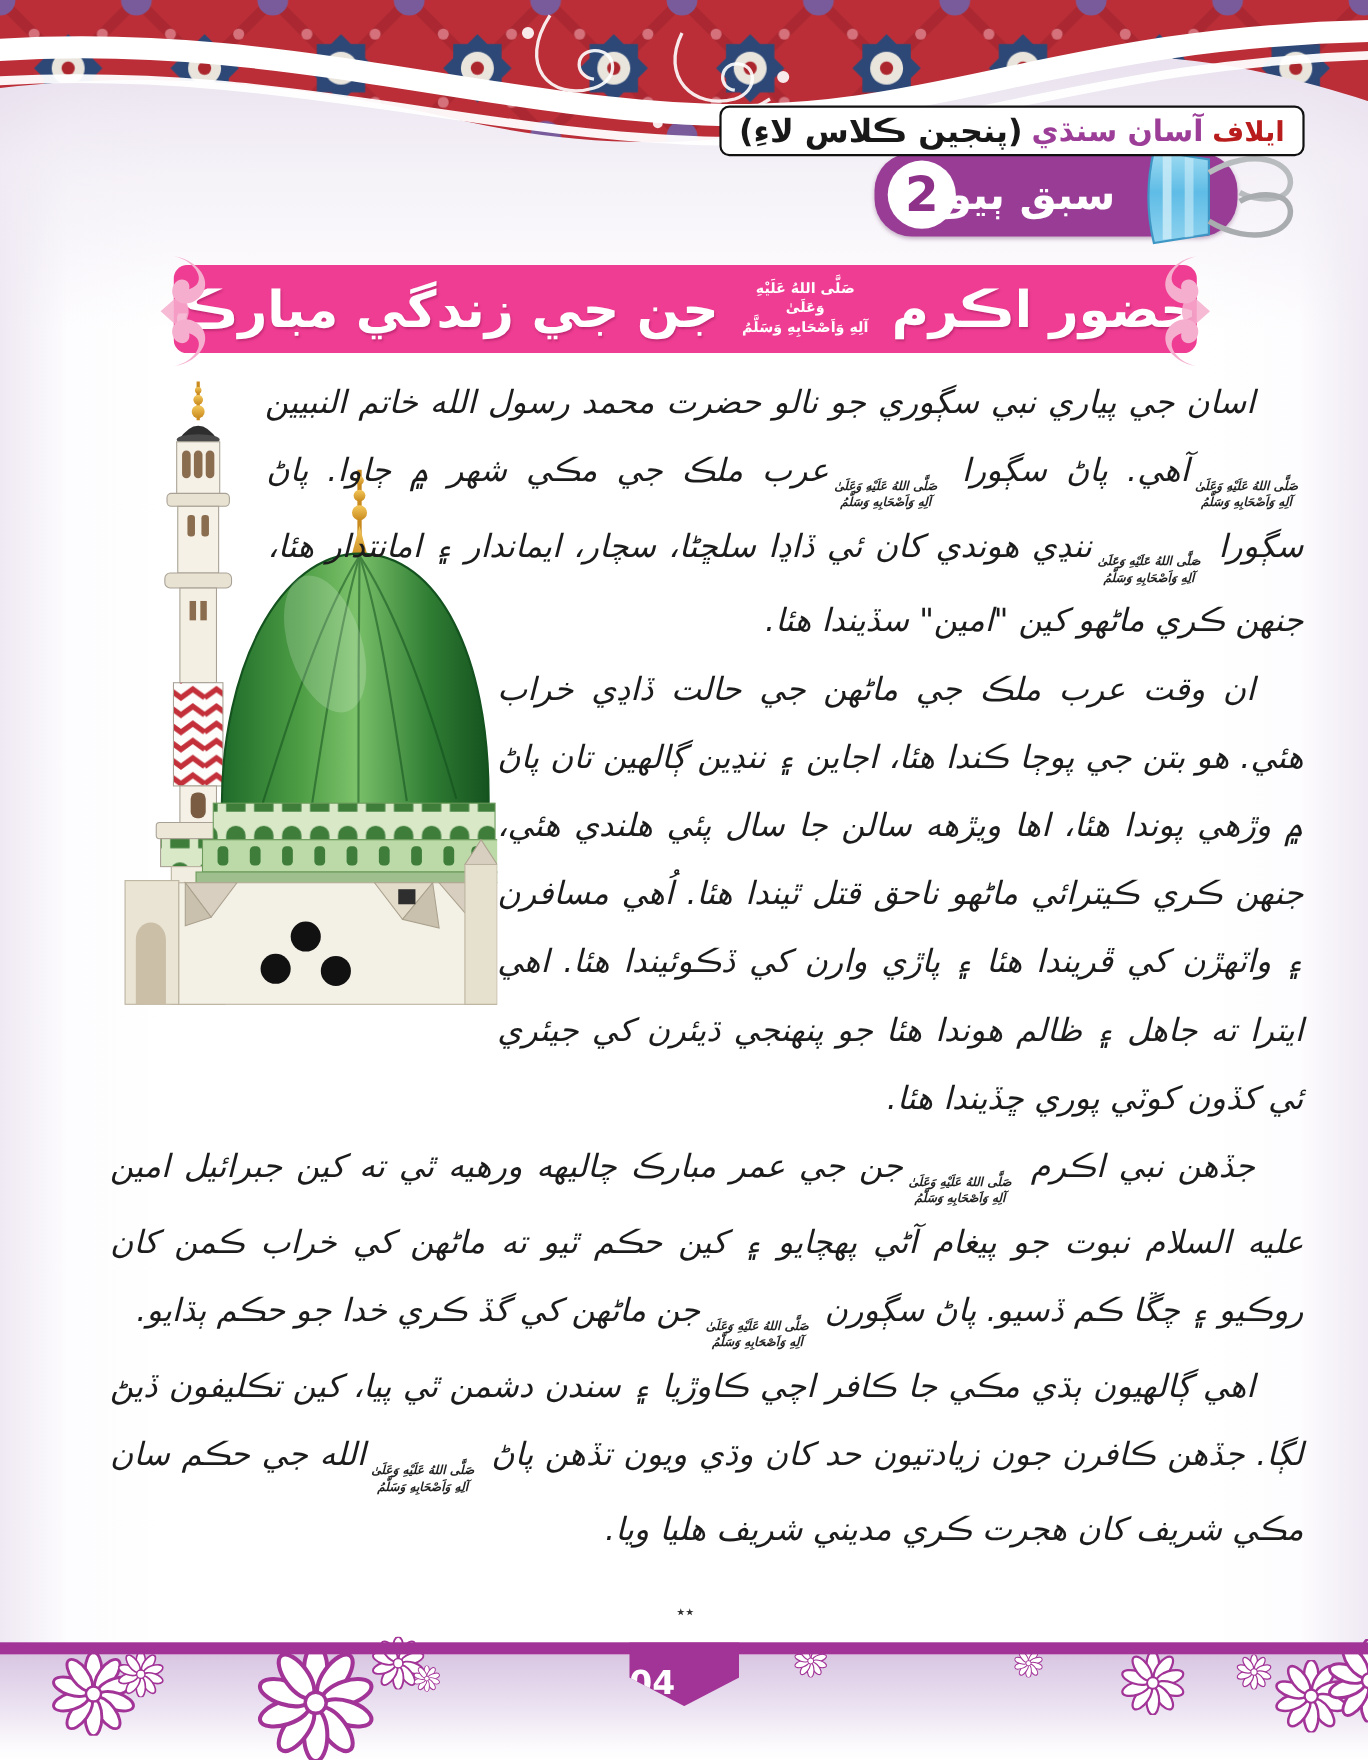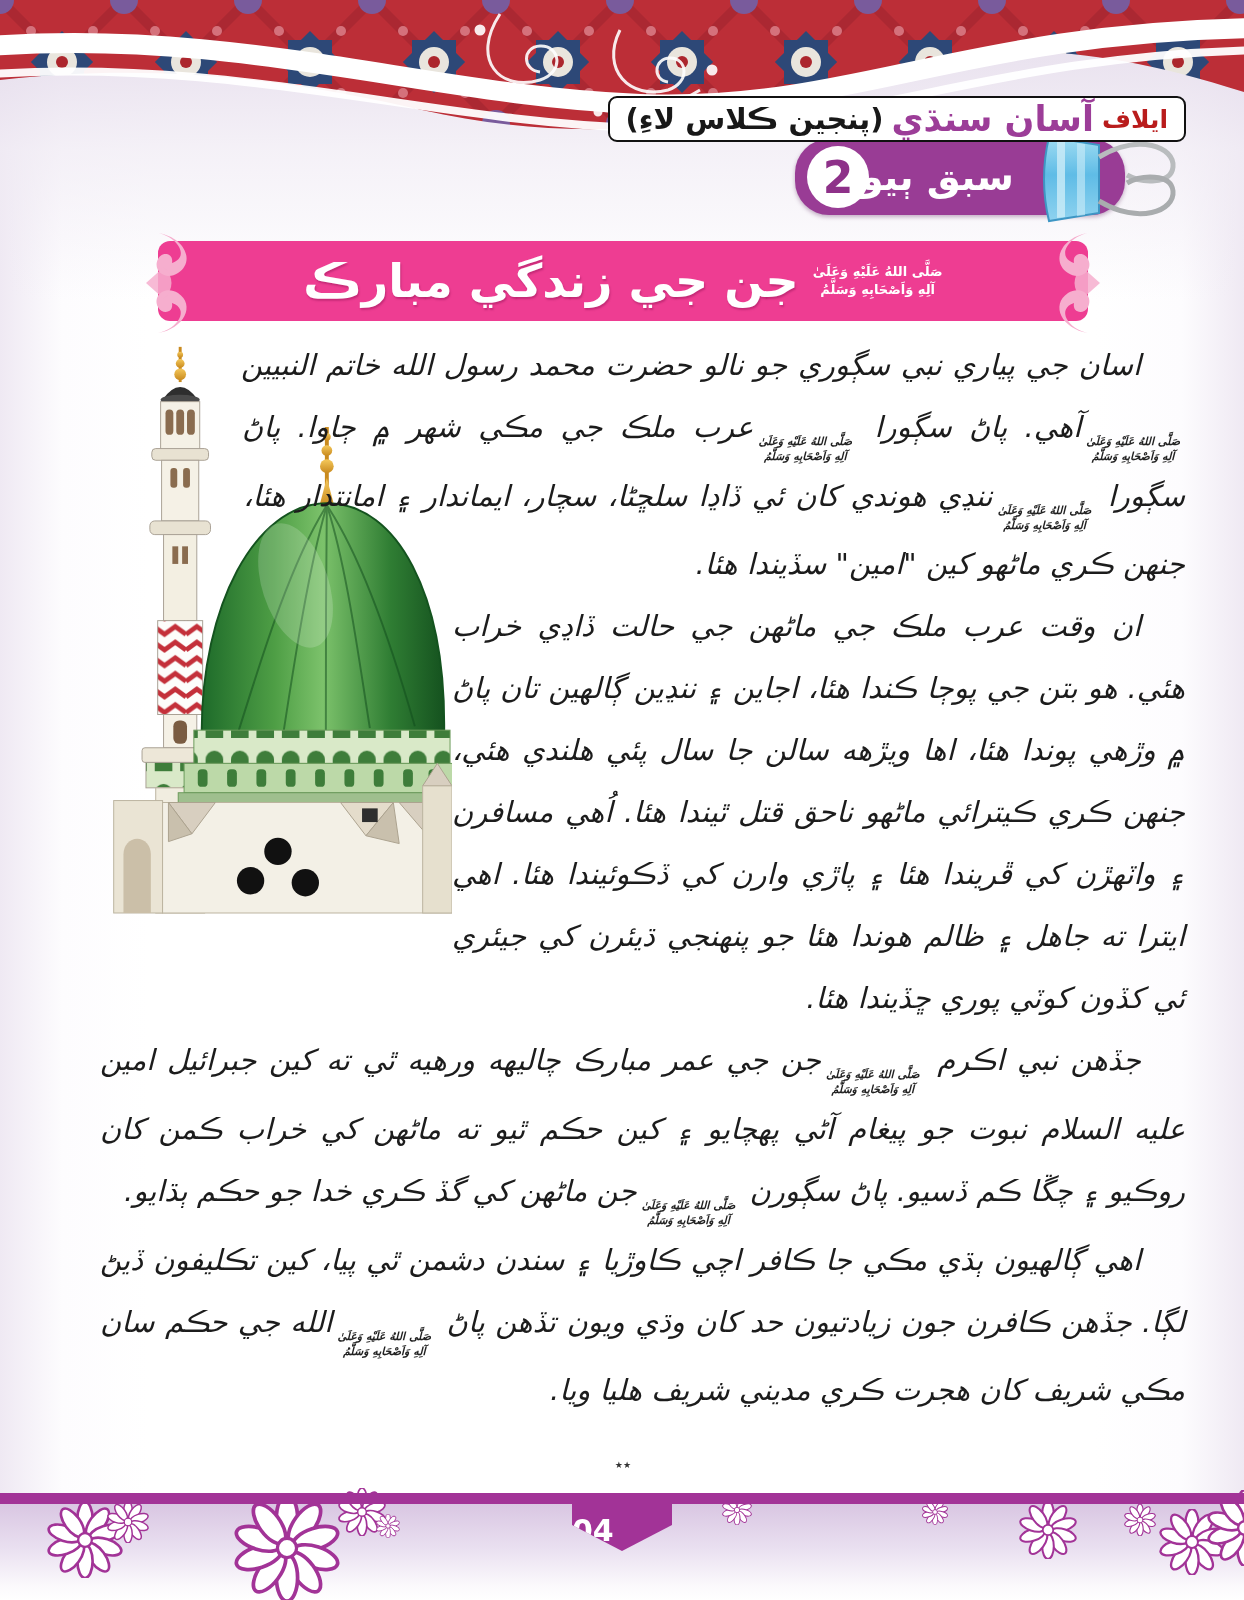--- a/index.html
+++ b/index.html
@@ -19,21 +19,21 @@
   .hdr-svg { position:absolute; top:0; left:0; width:1244px; height:170px; display:block; }
 
   
   .series-box {
     position:absolute; top:96px; right:58px; height:46px;
     background:#fff; border:2px solid #111; border-radius:9px;
     display:flex; align-items:center; padding:2px 16px; gap:8px;
     font-weight:bold; font-size:25px; white-space:nowrap; z-index:5;
   }
   .series-part1 { color:#b91c1c; }
-  .series-part2 { color:#9C3D98; font-size:35px; }
+  .series-part2 { color:#9C3D98; font-size:27px; }
   .series-part3 { color:#181818; font-size:29px; }
 
   
   .lesson-badge {
     position:absolute; top:139px; right:119px; width:330px; height:76px;
     background:#993C95; border-radius:34px;
     display:flex; align-items:center; flex-direction:row; z-index:4;
     box-shadow:0 2px 4px rgba(90,30,90,.35);
   }
   .lesson-label {
@@ -173,20 +173,21 @@
         <path d="M40,40 C30,50 30,62 40,72 L58,56 Z" opacity=".85"></path>
       </g>
     </svg>
     <svg class="ornament right-end" viewBox="0 0 92 112">
       <g fill="#F6AECE">
         <path d="M46,6 C20,10 8,34 26,46 C38,54 52,44 46,32 C42,24 30,26 32,36 C14,30 26,10 46,6 Z"></path>
         <path d="M46,106 C20,102 8,78 26,66 C38,58 52,68 46,80 C42,88 30,86 32,76 C14,82 26,102 46,106 Z"></path>
         <path d="M40,40 C30,50 30,62 40,72 L58,56 Z" opacity=".85"></path>
       </g>
     </svg>
+    <span class="title-pre">حضور اڪرم</span>
     <span class="banner-blessing">
       <span>صَلَّى اللهُ عَلَيْهِ وَعَلَىٰ</span>
       <span>آلِهِ وَاَصْحَابِهِ وَسَلَّمُ</span>
     </span>
     <span class="title-post">جن جي زندگي مبارڪ</span>
   </div>
 
   <div class="body-text" id="body-text">
     <div class="mosque-float">
       <svg viewBox="0 0 360 585">

